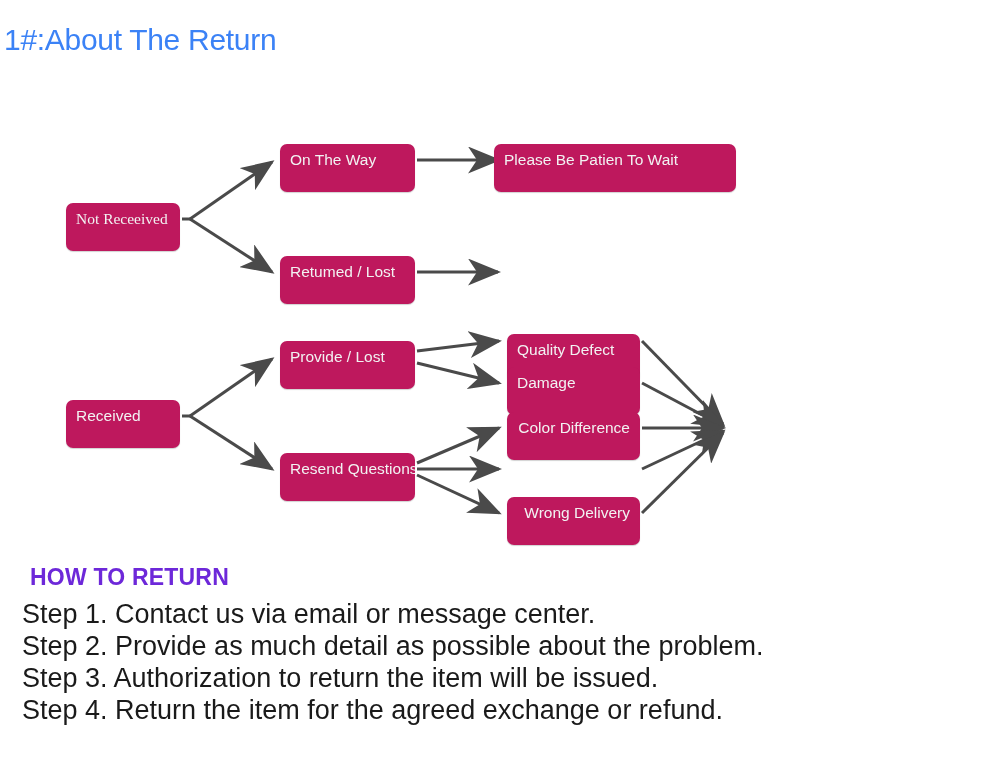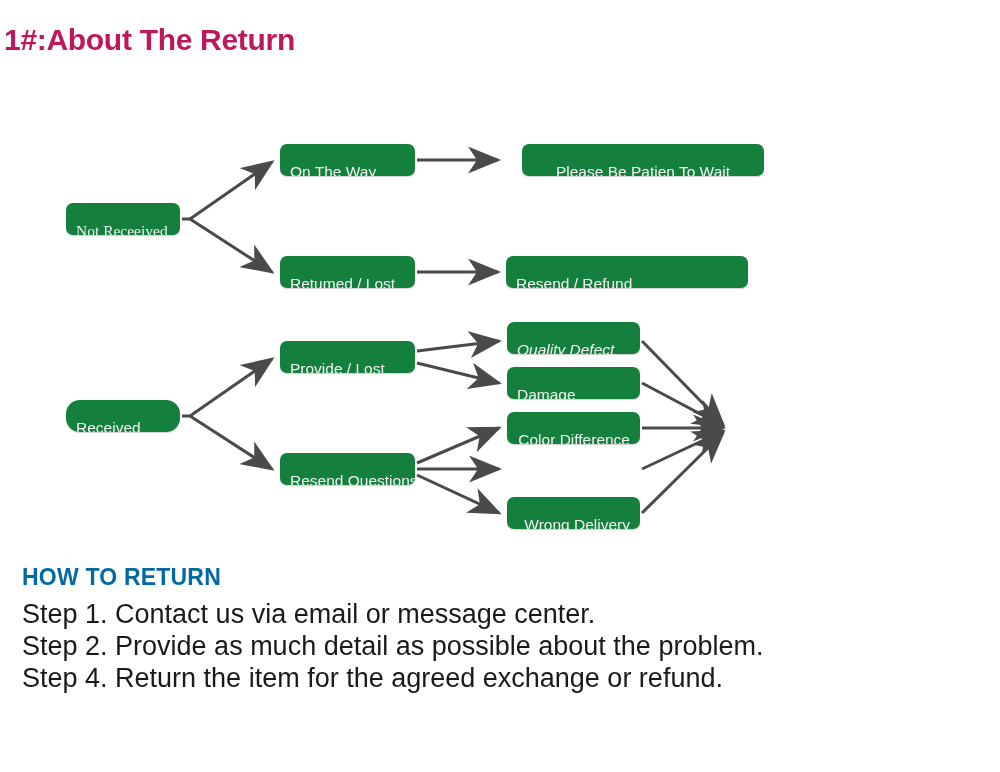--- a/index.html
+++ b/index.html
@@ -21,22 +21,22 @@
     background: #ffffff;
   }
 
   
   #page-title {
     position: absolute;
     left: 4px;
     top: 20px;
     font-size: 30px;
     line-height: 40px;
-    font-weight: 700;
-    color: #be185d;
+    font-weight: 400;
+    color: #3b82f6;
     letter-spacing: -0.3px;
     white-space: nowrap;
   }
 
   
   #flowchart {
     position: absolute;
     left: 0;
     top: 0;
     width: 1000px;
@@ -45,48 +45,49 @@
   #arrow-layer {
     position: absolute;
     left: 0;
     top: 0;
     width: 1000px;
     height: 560px;
     pointer-events: none;
   }
   .node {
     position: absolute;
-    background: #15803d;
+    background: #be185d;
     color: #f2f2f2;
     border-radius: 7px;
     font-size: 15.5px;
     line-height: 32px;
-    height: 32px;
-    padding: 12px 10px;
+    height: 48px;
+    padding: 0 10px;
     box-sizing: border-box;
     white-space: nowrap;
     overflow: hidden;
     text-align: left;
     box-shadow: 0 1px 1px rgba(0,0,0,0.18);
   }
 
   
   #howto {
     position: absolute;
     left: 22px;
     top: 560px;
     width: 960px;
   }
   #howto-heading {
     font-size: 23px;
     line-height: 34px;
     font-weight: bold;
-    color: #0369a1;
+    color: #6d28d9;
     letter-spacing: 0.2px;
     margin-bottom: 4px;
+    margin-left: 8px;
   }
   .step-line {
     font-size: 27px;
     line-height: 32px;
     color: #1a1a1a;
     white-space: nowrap;
   }
   .step-line.note {
     font-weight: bold;
   }
@@ -138,33 +139,33 @@
         <path d="M642,341 L723,424" stroke="#4a4a4a" stroke-width="3" fill="none" marker-end="url(#ah)"></path>
         <path d="M642,383 L723,426" stroke="#4a4a4a" stroke-width="3" fill="none" marker-end="url(#ah)"></path>
         <path d="M642,428 L723,428" stroke="#4a4a4a" stroke-width="3" fill="none" marker-end="url(#ah)"></path>
         <path d="M642,469 L723,431" stroke="#4a4a4a" stroke-width="3" fill="none" marker-end="url(#ah)"></path>
         <path d="M642,513 L723,433" stroke="#4a4a4a" stroke-width="3" fill="none" marker-end="url(#ah)"></path>
       </g>
     </svg>
 
     <div class="node" style="left:66px;  top:203px; width:114px;font-family:Liberation Serif, serif;">Not Receeived</div>
     <div class="node" style="left:280px; top:144px; width:135px;">On The Way</div>
-    <div class="node" style="left:522px; top:144px; width:242px;text-align:center;">Please Be Patien To Wait</div>
+    <div class="node" style="left:494px; top:144px; width:242px;">Please Be Patien To Wait</div>
     <div class="node" style="left:280px; top:256px; width:135px;">Retumed / Lost</div>
-    <div class="node" style="left:506px; top:256px; width:242px;">Resend / Refund</div>
-    <div class="node" style="left:66px;  top:400px; width:114px;border-radius:14px;">Received</div>
+    <div class="node" style="left:66px;  top:400px; width:114px;">Received</div>
     <div class="node" style="left:280px; top:341px; width:135px;">Provide / Lost</div>
     <div class="node" style="left:280px; top:453px; width:135px;">Resend Questions</div>
-    <div class="node" style="left:507px; top:322px; width:133px;font-style:italic;">Quality Defect</div>
+    <div class="node" style="left:507px; top:334px; width:133px;">Quality Defect</div>
     <div class="node" style="left:507px; top:367px; width:133px;">Damage</div>
     <div class="node" style="left:507px; top:412px; width:133px;text-align:right;">Color Difference</div>
     <div class="node" style="left:507px; top:497px; width:133px;text-align:right;">Wrong Delivery</div>
 
   </div>
 
   <div id="howto">
     <div id="howto-heading">HOW TO RETURN</div>
     <div class="step-line">Step 1. Contact us via email or message center.</div>
     <div class="step-line">Step 2. Provide as much detail as possible about the problem.</div>
+    <div class="step-line">Step 3. Authorization to return the item will be issued.</div>
     <div class="step-line">Step 4. Return the item for the agreed exchange or refund.</div>
   </div>
 
 </div>
 
 </body></html>

